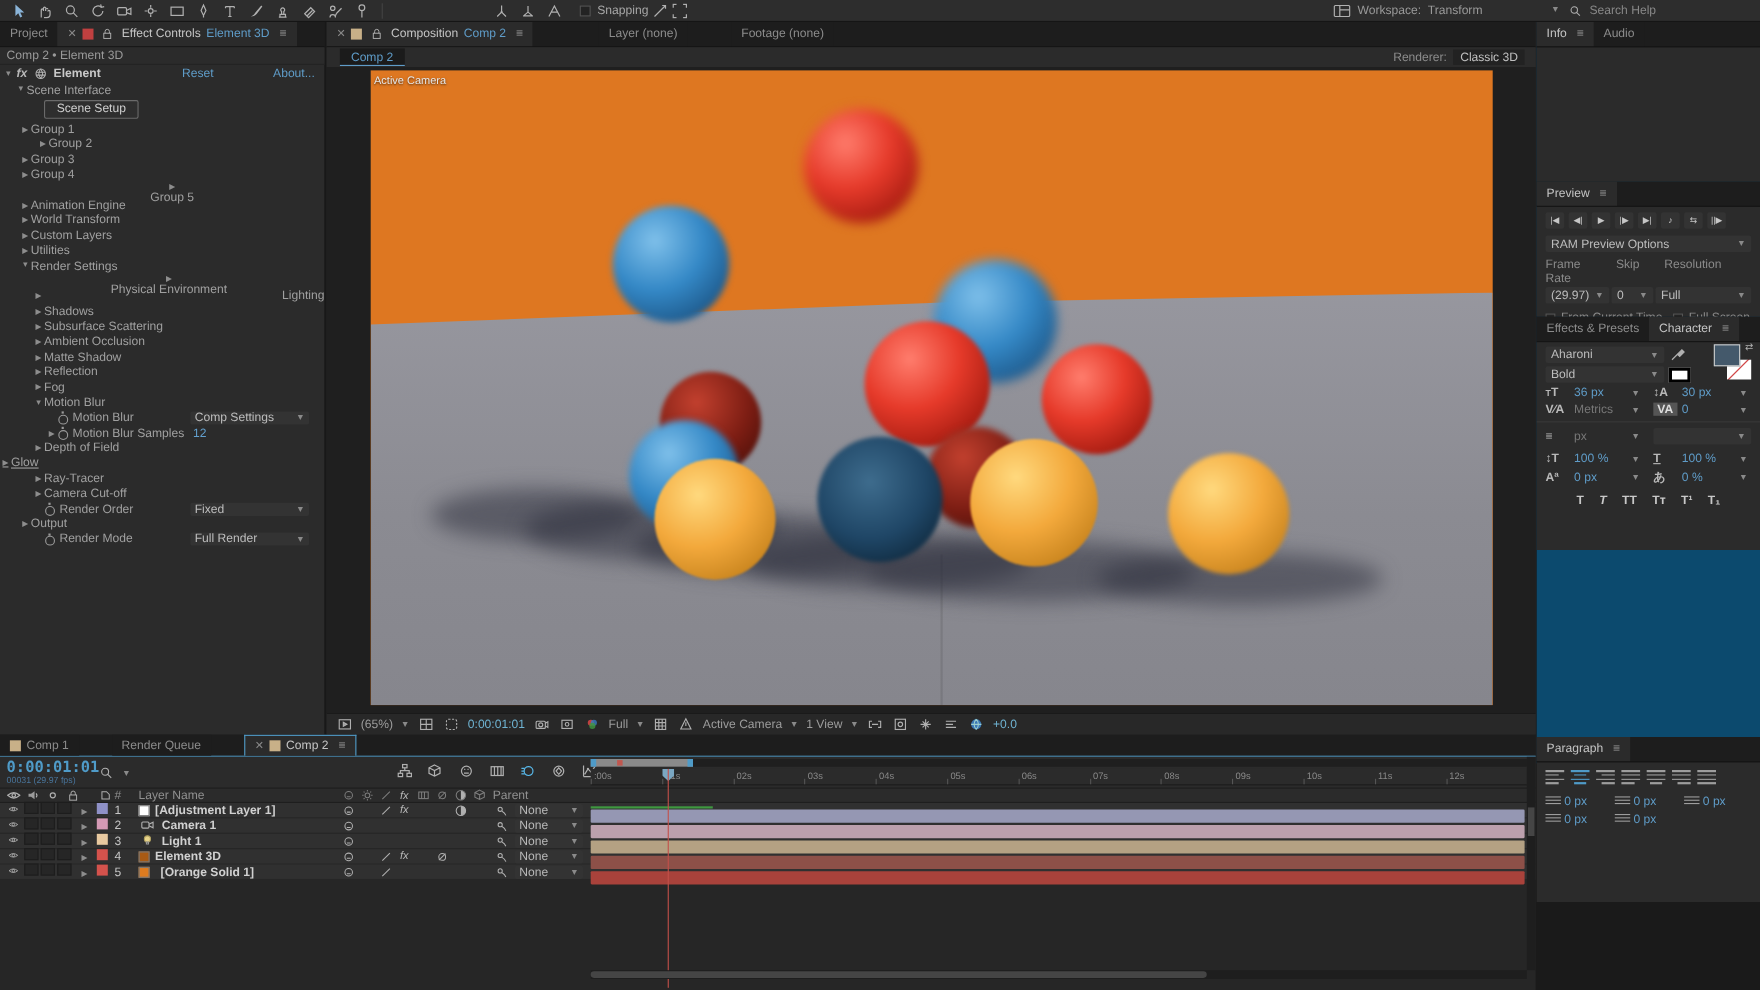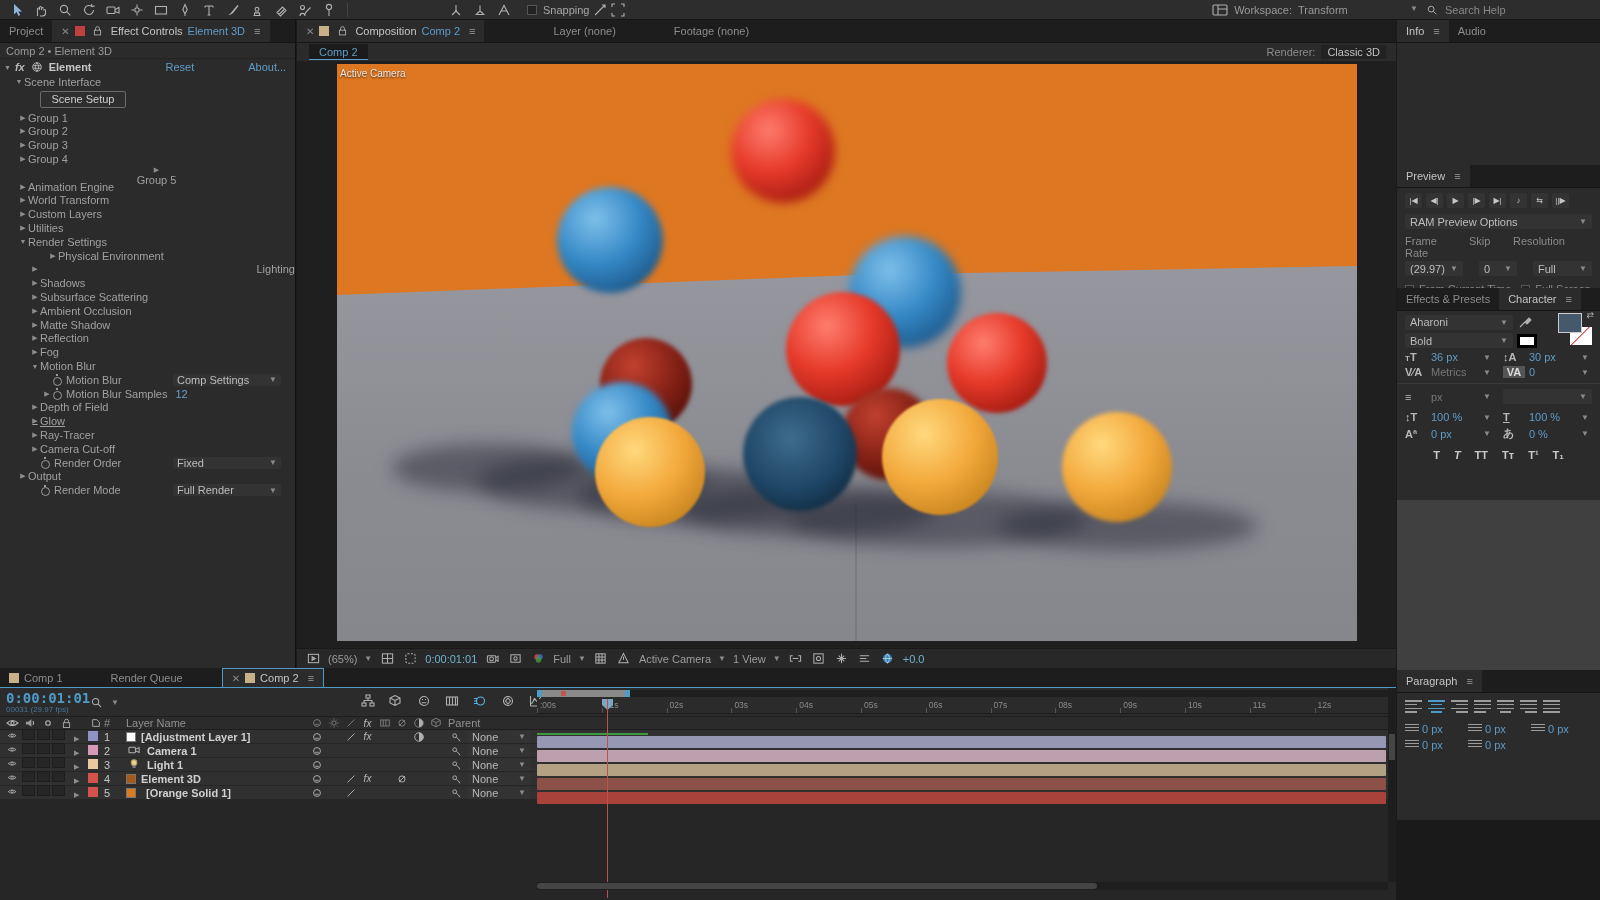--- a/index.html
+++ b/index.html
@@ -68,21 +68,21 @@
   .sph.yellow { background:radial-gradient(circle at 36% 30%, #ffd97e 0%, #f3a93c 45%, #c07d18 88%, #8f5a0e 100%); }
   .sph.red-dark { background:radial-gradient(circle at 36% 30%, #c2402e 0%, #7c1d13 55%, #470e08 92%); }
   .sph.blue-dark { background:radial-gradient(circle at 42% 36%, #3e6c8d 0%, #1f4666 52%, #0d2639 88%); }
   #cam-label { position:absolute; left:3px; top:4px; color:#e8e8e8; text-shadow:0 1px 2px rgba(0,0,0,.7); font-size:10px; }
   #comp-toolbar { position:absolute; left:0; bottom:0; width:1099px; height:20px; background:#282828; border-top:1px solid #191919;
      display:flex; align-items:center; gap:7px; padding:0 8px; color:#9c9c9c; }
   #comp-toolbar .grp { display:flex; align-items:center; gap:3px; }
   #comp-toolbar .tc { color:#6fb3d2; }
 
   
-  #rightcol { left:1397px; top:20px; width:203px; height:674px; background:#404040; }
+  #rightcol { left:1397px; top:20px; width:203px; height:674px; background:#0c4a6e; }
   .rpanel { position:absolute; left:0; width:203px; background:#2b2b2b; }
   #info-swatch { width:17px; height:17px; background:#de7721; border:1px solid #111; }
   .info-line { line-height:13px; color:#b4b4b4; }
   .transport { display:flex; gap:4px; padding:5px 8px 4px 8px; }
   .transport .tbtn { min-width:17px; height:15px; background:#333; border-radius:2px; color:#c6c6c6;
      display:flex; align-items:center; justify-content:center; font-size:8px; padding:0 2px; }
   .dropdown { height:15px; background:#333; border-radius:2px; display:flex; align-items:center; padding:0 5px; color:#bdbdbd; }
   .plabel { color:#8a8a8a; }
   .checkrow { display:flex; align-items:center; gap:5px; color:#8a8a8a; }
   .checkbox { width:9px; height:9px; background:#242424; border:1px solid #555; }
@@ -352,21 +352,21 @@
   <div class="ec-row" style="padding-left:14px">
     <span class="arr">▼</span>
       <span>Scene Interface</span>
   </div>
   <div id="scene-setup-btn">Scene Setup</div>
   <div id="ec-tree">
       <div class="ec-row" style="padding-left: 18px;">
         <span class="arr">▶</span>
         <span>Group 1</span>
       </div>
-      <div class="ec-row" style="padding-left: 18px;">
+      <div class="ec-row" style="padding-left: 18px; margin-left: 16px;">
         <span class="arr">▶</span>
         <span>Group 2</span>
       </div>
       <div class="ec-row" style="padding-left: 18px;">
         <span class="arr">▶</span>
         <span>Group 3</span>
       </div>
       <div class="ec-row" style="padding-left: 18px;">
         <span class="arr">▶</span>
         <span>Group 4</span>
@@ -388,21 +388,21 @@
         <span>Custom Layers</span>
       </div>
       <div class="ec-row" style="padding-left: 18px;">
         <span class="arr">▶</span>
         <span>Utilities</span>
       </div>
       <div class="ec-row" style="padding-left: 18px;">
         <span class="arr">▼</span>
         <span>Render Settings</span>
       </div>
-      <div class="ec-row" style="padding-left: 48px;">
+      <div class="ec-row" style="padding-left: 12px; flex-direction: column;">
         <span class="arr">▶</span>
         <span>Physical Environment</span>
       </div>
       <div class="ec-row" style="padding-left: 30px; justify-content: space-between;">
         <span class="arr">▶</span>
         <span>Lighting</span>
       </div>
       <div class="ec-row" style="padding-left: 30px;">
         <span class="arr">▶</span>
         <span>Shadows</span>
@@ -443,21 +443,21 @@
       <div class="ec-row" style="padding-left: 42px;">
         <span class="arr">▶</span>
         <span class="stopwatch"></span>
         <span>Motion Blur Samples</span>
         <span class="blue" style="margin-left: 8px;">12</span>
       </div>
       <div class="ec-row" style="padding-left: 30px;">
         <span class="arr">▶</span>
         <span>Depth of Field</span>
       </div>
-      <div class="ec-row" style="padding-left: 30px; text-decoration: underline;">
+      <div class="ec-row" style=" text-decoration: underline;">
         <span class="arr">▶</span>
         <span>Glow</span>
       </div>
       <div class="ec-row" style="padding-left: 30px;">
         <span class="arr">▶</span>
         <span>Ray-Tracer</span>
       </div>
       <div class="ec-row" style="padding-left: 30px;">
         <span class="arr">▶</span>
         <span>Camera Cut-off</span>
@@ -678,21 +678,21 @@
       <div class="dropdown">
           <span style="flex:1">RAM Preview Options</span>
           <span class="dd-arrow">▼</span>
         </div>
     </div>
     <div style="display:flex; padding:4px 8px 0 8px; gap:6px;">
       <span class="plabel" style="width:58px">Frame Rate</span>
       <span class="plabel" style="width:38px">Skip</span>
       <span class="plabel">Resolution</span>
     </div>
-    <div style="display:flex; padding:2px 8px; gap:16px;">
+    <div style="display:flex; padding:2px 8px; gap:2px;">
       <span class="dropdown" style="width:58px">
           <span style="flex:1">(29.97)</span>
           <span class="dd-arrow">▼</span>
         </span>
       <span class="dropdown" style="width:38px">
           <span style="flex:1">0</span>
           <span class="dd-arrow">▼</span>
         </span>
       <span class="dropdown" style="flex:1">
           <span style="flex:1">Full</span>

